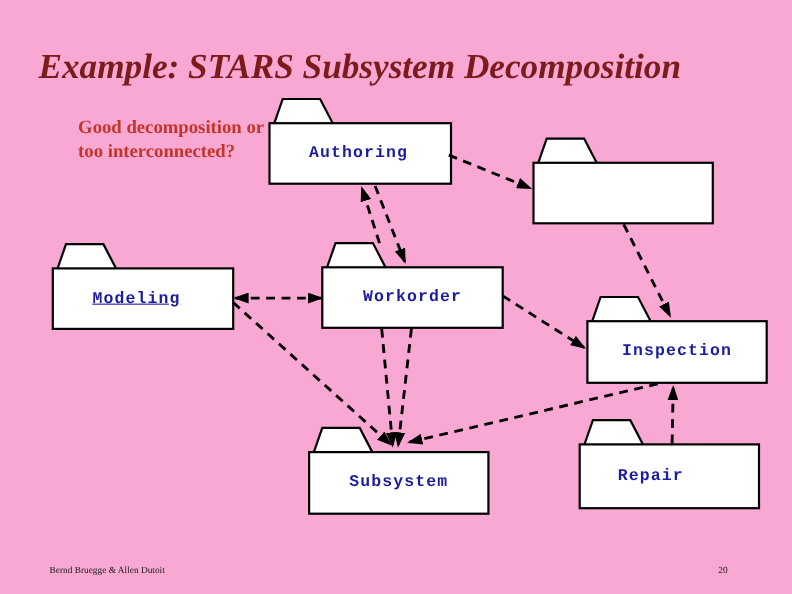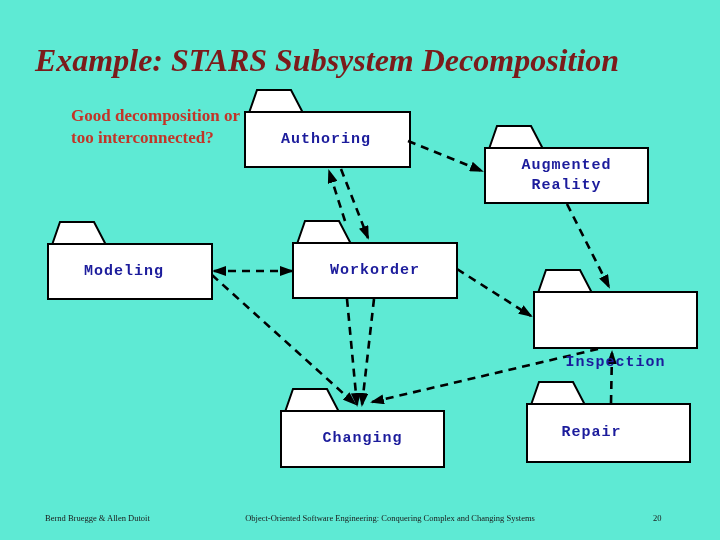--- a/index.html
+++ b/index.html
@@ -1,20 +1,20 @@
 <!DOCTYPE html>
 <html><head>
 <meta charset="utf-8">
 <style>
   html, body { margin: 0; padding: 0; background: #fff; }
   .slide {
     position: relative;
     width: 720px;
     height: 540px;
-    background: #5eead4;
+    background: #f9a8d4;
     overflow: hidden;
     font-family: "Liberation Serif", serif;
   }
   .title {
     position: absolute;
     left: 35px;
     top: 42px;
     font-size: 32px;
     font-weight: bold;
     font-style: italic;
@@ -124,25 +124,22 @@
     <line class="edge" x1="212" y1="275" x2="355" y2="404" marker-end="url(#arrow)"></line>
     <line class="edge" x1="347" y1="299" x2="357" y2="405" marker-end="url(#arrow)"></line>
     <line class="edge" x1="374" y1="299" x2="362" y2="405" marker-end="url(#arrow)"></line>
     <line class="edge" x1="457" y1="269" x2="531" y2="316" marker-end="url(#arrow)"></line>
     <line class="edge" x1="567" y1="204" x2="609" y2="287" marker-end="url(#arrow)"></line>
     <line class="edge" x1="598" y1="349" x2="372" y2="402" marker-end="url(#arrow)"></line>
     <line class="edge" x1="611" y1="403" x2="612" y2="352" marker-end="url(#arrow)"></line>
   </svg>
 
   <div class="plabel" style="left:245px; top:112px; width:162px; height:55px;">Authoring</div>
-  <div class="plabel" style="left:485px; top:148px; width:163px; height:55px;">Augmented
-Reality</div>
-  <div class="plabel" style="left:48px; top:244px; width:152px; height:55px;">Modeling</div>
+  <div class="plabel" style="left:48px; top:244px; width:152px; height:55px;text-decoration:underline;">Modeling</div>
   <div class="plabel" style="left:293px; top:243px; width:164px; height:55px;">Workorder</div>
-  <div class="plabel" style="left:534px; top:292px; width:163px; height:56px;margin-top:43px;">Inspection</div>
-  <div class="plabel" style="left:281px; top:411px; width:163px; height:56px;">Changing</div>
+  <div class="plabel" style="left:534px; top:292px; width:163px; height:56px;">Inspection</div>
+  <div class="plabel" style="left:281px; top:411px; width:163px; height:56px;">Subsystem</div>
   <div class="plabel" style="left:527px; top:404px; width:129px; height:58px;">Repair</div>
 
   <div class="footer-item footer-left">Bernd Bruegge &amp; Allen Dutoit</div>
-  <div class="footer-item footer-center">Object-Oriented Software Engineering: Conquering Complex and Changing Systems</div>
   <div class="footer-item footer-right">20</div>
 
 </div>
 
 </body></html>

